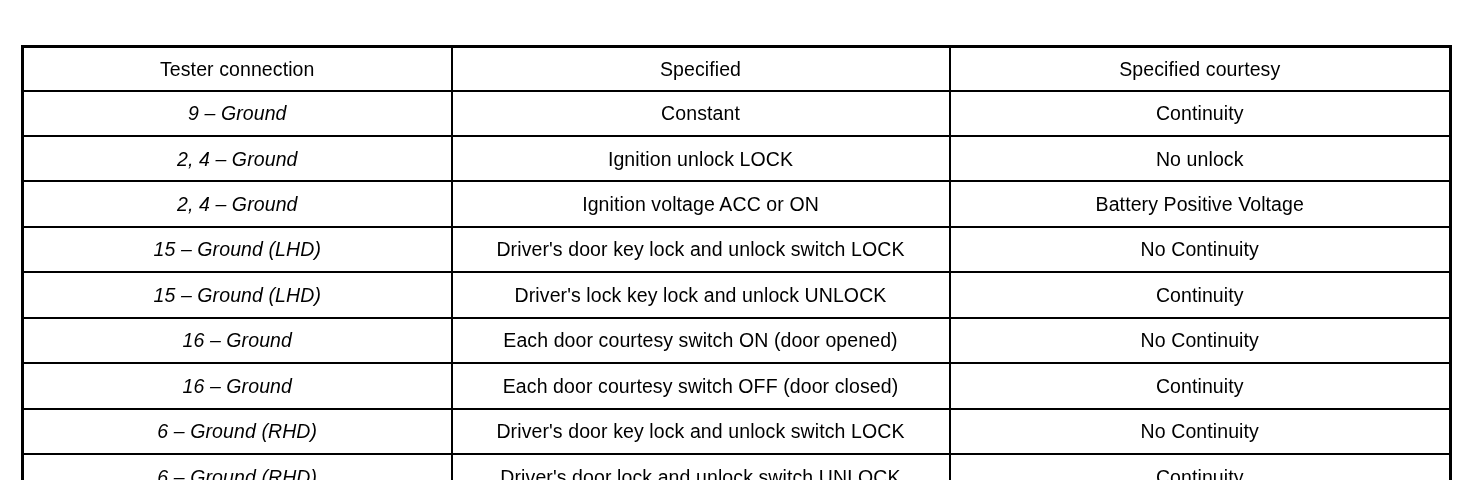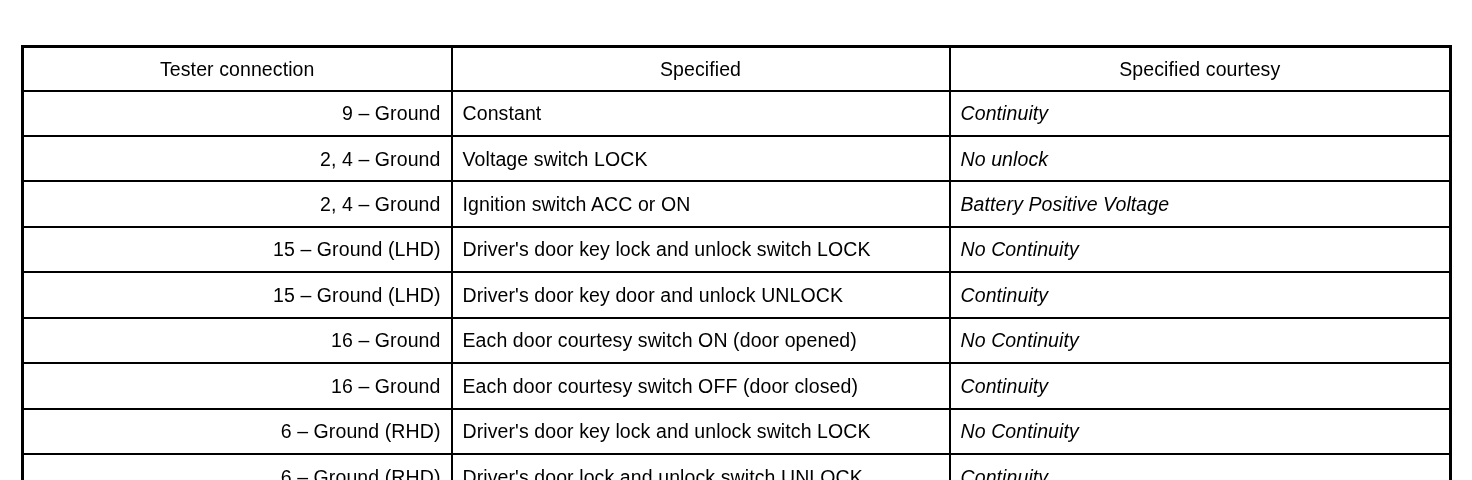--- a/index.html
+++ b/index.html
@@ -63,34 +63,34 @@
     border: 3px solid #000000;
   }
 
   th.hdr {
     text-align: center;
     font-weight: 400;
     height: 43px;
   }
 
   td.tester {
-    text-align: right;
+    text-align: center;
     font-weight: 700;
     letter-spacing: 0.2px;
+    font-style: italic;
   }
 
   td.cond,
   td.spec {
-    text-align: left;
+    text-align: center;
     font-weight: 400;
   }
 
   td.spec {
     padding-left: 12px;
-    font-style: italic;
   }
   td.cond {
     padding-left: 12px;
   }
 </style>
 </head>
 <body>
 
 <div id="page">
   <div id="spec-table-wrap">
@@ -109,36 +109,36 @@
       </thead>
       <tbody id="table-body">
 
       <tr>
             <td class="tester">9 – Ground</td>
             <td class="cond">Constant</td>
             <td class="spec">Continuity</td>
           </tr>
           <tr>
             <td class="tester">2, 4 – Ground</td>
-            <td class="cond">Voltage switch LOCK</td>
+            <td class="cond">Ignition unlock LOCK</td>
             <td class="spec">No unlock</td>
           </tr>
           <tr>
             <td class="tester">2, 4 – Ground</td>
-            <td class="cond">Ignition switch ACC or ON</td>
+            <td class="cond">Ignition voltage ACC or ON</td>
             <td class="spec">Battery Positive Voltage</td>
           </tr>
           <tr>
             <td class="tester">15 – Ground (LHD)</td>
             <td class="cond">Driver's door key lock and unlock switch LOCK</td>
             <td class="spec">No Continuity</td>
           </tr>
           <tr>
             <td class="tester">15 – Ground (LHD)</td>
-            <td class="cond">Driver's door key door and unlock UNLOCK</td>
+            <td class="cond">Driver's lock key lock and unlock UNLOCK</td>
             <td class="spec">Continuity</td>
           </tr>
           <tr>
             <td class="tester">16 – Ground</td>
             <td class="cond">Each door courtesy switch ON (door opened)</td>
             <td class="spec">No Continuity</td>
           </tr>
           <tr>
             <td class="tester">16 – Ground</td>
             <td class="cond">Each door courtesy switch OFF (door closed)</td>

